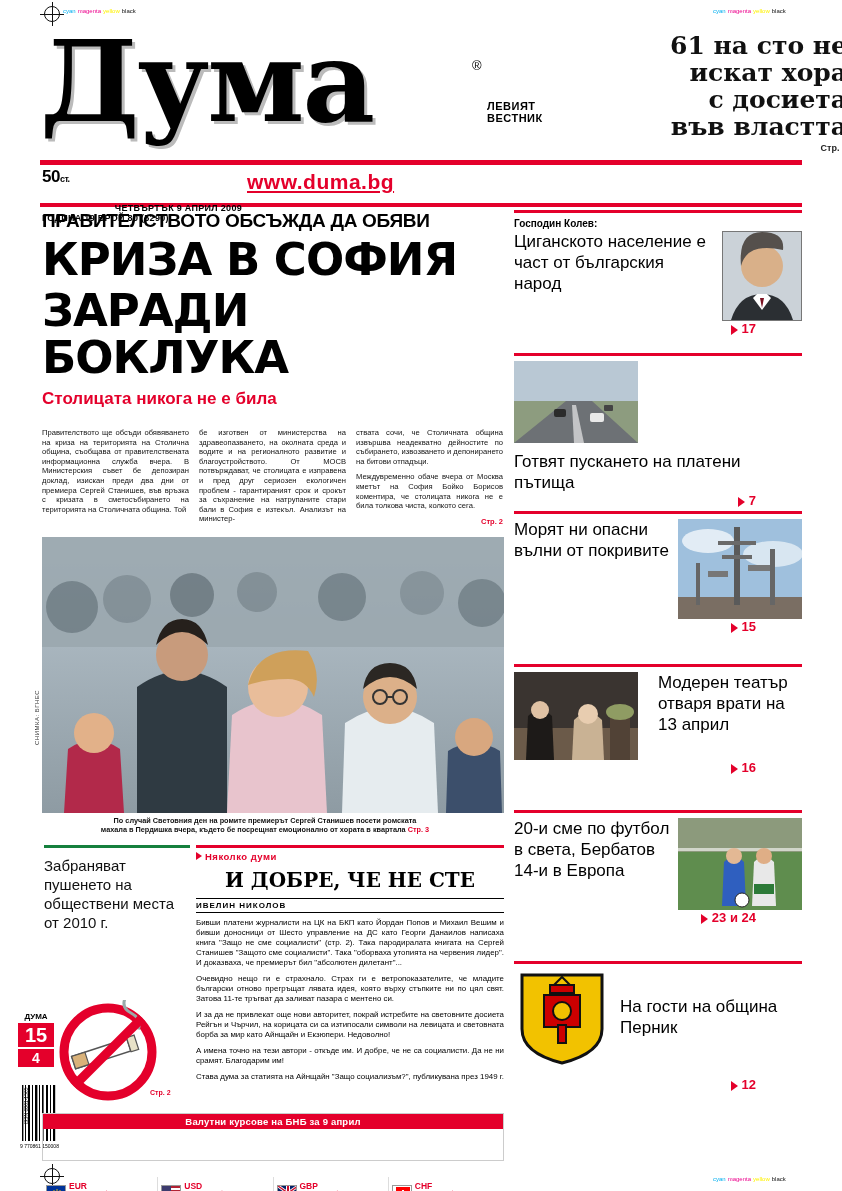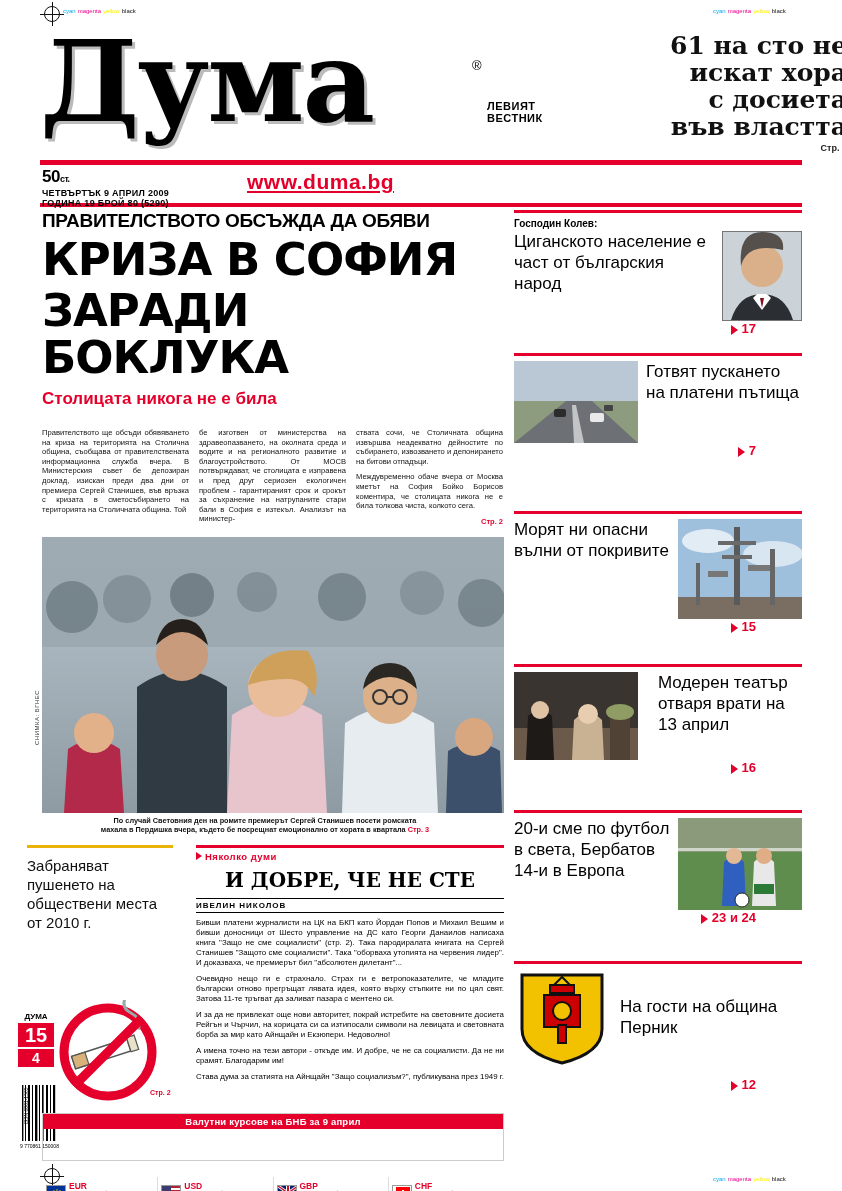--- a/index.html
+++ b/index.html
@@ -44,21 +44,21 @@
   .headline-right .pg { font-size:9px; font-weight:bold; margin-top:3px; color:#222; }
 
   
   .redbar { position:absolute; background:#E4002B; }
   .bar1 { left:40px; top:160px; width:762px; height:5px; }
   .bar2 { left:40px; top:203px; width:762px; height:4px; }
 
   .dateline { position:absolute; left:42px; top:167px; width:200px; color:#000; }
   .dateline .price { font-size:17px; font-weight:bold; letter-spacing:-0.5px; }
   .dateline .price small { font-size:9px; }
-  .dateline .d1 { font-size:9px; font-weight:bold; letter-spacing:0.3px; margin-top:1px;}
+  .dateline .d1 { font-size:9px; font-weight:bold; letter-spacing:0.3px; margin-top:16px;text-align:right;}
   .dateline .d2 { font-size:9px; font-weight:bold; letter-spacing:0.3px; }
   .site { position:absolute; left:247px; top:170px; font-size:21px; font-weight:bold; color:#E4002B; font-family:"Liberation Sans",sans-serif; letter-spacing:0.5px; }
 
   
   .leftcol { position:absolute; left:42px; top:210px; width:462px; }
   .kicker { font-size:19px; font-weight:bold; letter-spacing:-0.3px; color:#000; }
   .bighead {
     font-family:"DejaVu Sans", sans-serif;
     font-weight:700; font-size:45px; line-height:47px; letter-spacing:-1px; margin-top:4px;
   }
@@ -69,21 +69,21 @@
   .article .col p { margin:0 0 6px 0; }
   .stranica { color:#E4002B; font-weight:bold; text-align:right; font-size:7.5px; }
 
   
   .photo-main { position:absolute; left:42px; top:537px; width:462px; height:276px; overflow:hidden; }
   .photo-caption { position:absolute; left:34px; top:816px; width:462px; font-size:7.3px; line-height:9px; text-align:center; font-weight:bold; color:#111; }
   .photo-credit { position:absolute; left:34px; top:745px; transform:rotate(-90deg); transform-origin:left top; font-size:6px; color:#333; letter-spacing:0.5px; }
   .cap-page { color:#E4002B; font-weight:bold; }
 
   
-  .smokebox { position:absolute; left:27px; top:845px; width:146px; height:265px; border-top:3px solid #eab308; }
+  .smokebox { position:absolute; left:44px; top:845px; width:146px; height:265px; border-top:3px solid #15803d; }
   .smokebox .t { font-size:15px; line-height:19px; padding-top:8px; color:#111; }
   .nosmoke { position:absolute; left:48px; top:1000px; width:120px; height:105px; }
   .duma-badge { position:absolute; left:18px; top:1012px; width:36px; height:66px; background:#fff; }
   .duma-badge .lbl { font-size:8px; font-weight:bold; text-align:center; }
   .duma-badge .n1 { background:#E4002B; color:#fff; font-size:20px; font-weight:bold; text-align:center; line-height:24px; margin-top:2px; }
   .duma-badge .n2 { background:#E4002B; color:#fff; font-size:14px; font-weight:bold; text-align:center; line-height:18px; margin-top:2px; }
   .barcode { position:absolute; left:12px; top:1085px; width:46px; height:70px; }
   .barcode .issn { position:absolute; left:-4px; top:18px; transform:rotate(-90deg); font-size:5px; white-space:nowrap; }
 
   
@@ -404,21 +404,21 @@
             <path d="M30 66 l9 12 l9 -12 l-4 -4 h-10z" fill="#fff"></path>
             <path d="M37 66 l2 10 l2 -10z" fill="#7a1020"></path>
           </svg>
         </div>
       </div>
       <div class="pgno"><span class="tri"></span><span>17</span></div>
     </div>
 
     <div class="rule-red"></div>
     <div class="rbox" style="height:155px;">
-      <div style="display:flex;gap:8px;">
+      <div style="display:flex;gap:8px;flex-direction:column;">
         <div class="ph" style="width:124px;height:82px;">
           <svg width="124" height="82" viewBox="0 0 124 82">
             <rect width="124" height="40" fill="#b9c8d4"></rect>
             <rect y="40" width="124" height="42" fill="#8d9c7f"></rect>
             <path d="M0 82 L52 40 L78 40 L124 82 Z" fill="#6d7175"></path>
             <path d="M58 44 L62 44 L70 82 L60 82 Z" fill="#e8e8e8" opacity="0.7"></path>
             <rect x="40" y="48" width="12" height="8" rx="2" fill="#2b2b2b"></rect>
             <rect x="76" y="52" width="14" height="9" rx="2" fill="#e9e9e9"></rect>
             <rect x="90" y="44" width="9" height="6" rx="1" fill="#444"></rect>
           </svg>

